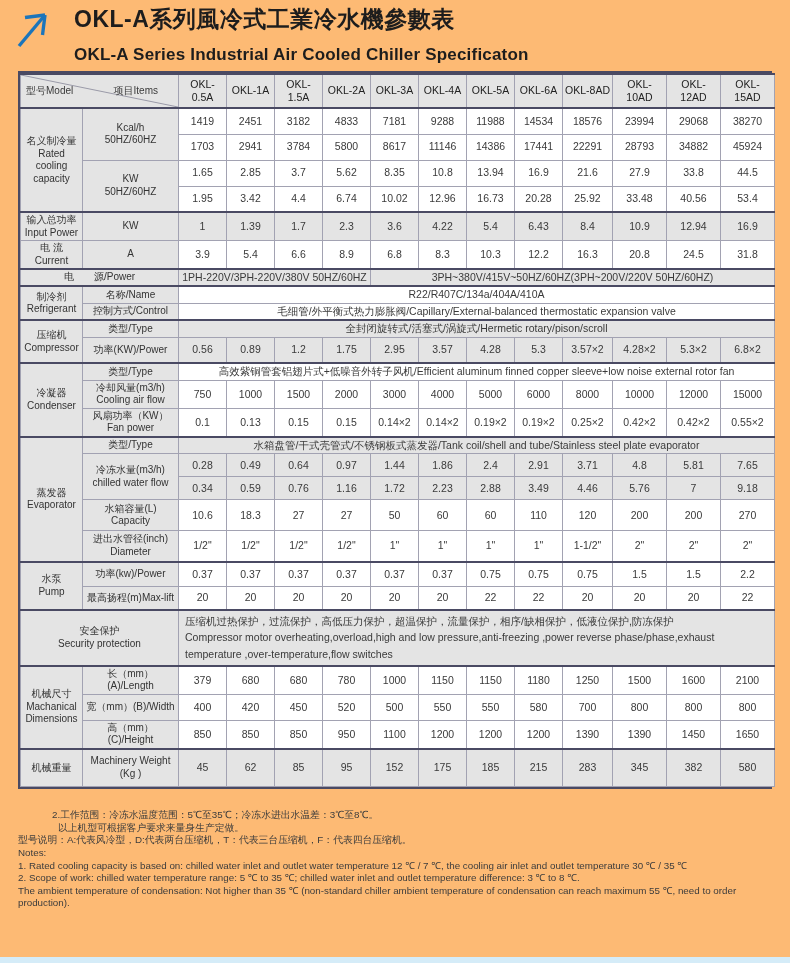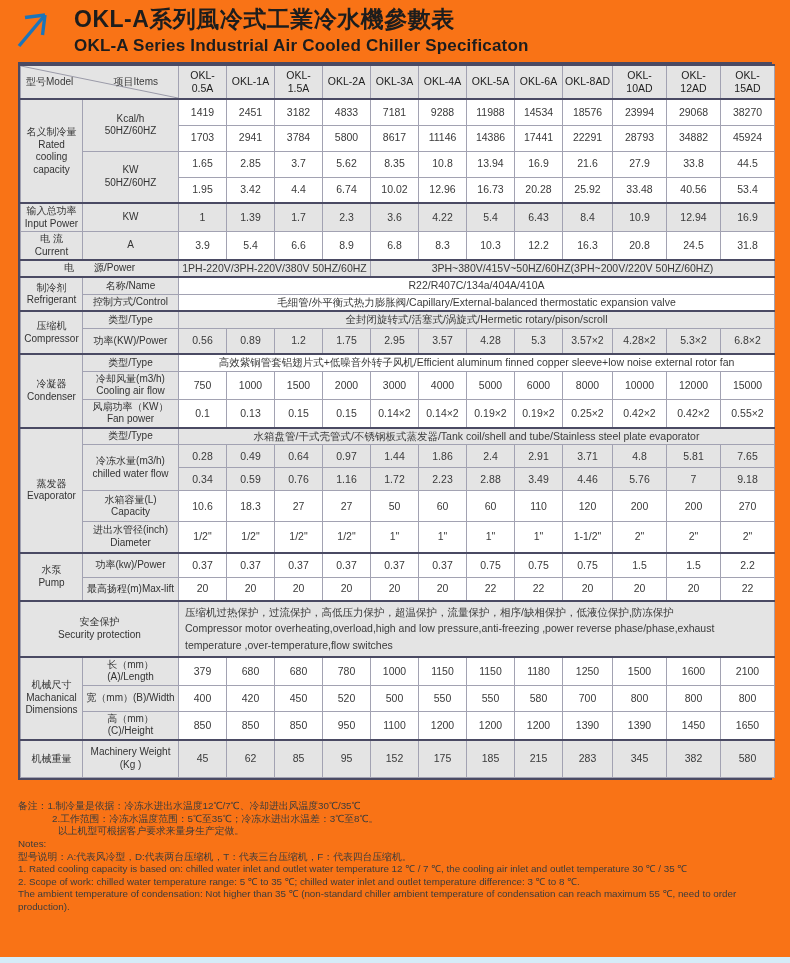--- a/index.html
+++ b/index.html
@@ -1,23 +1,23 @@
 <!DOCTYPE html>
 <html><head>
 <meta charset="utf-8">
 <style>
   html,body{margin:0;padding:0;background:#fff;}
-  .page{position:relative;width:790px;height:963px;background:#f97316;overflow:hidden;
+  .page{position:relative;width:790px;height:963px;background:#fdba74;overflow:hidden;
         font-family:"Liberation Sans",sans-serif;color:#2b2b2b;}
   
   .doc-header{display:flex;align-items:flex-start;padding:4px 0 0 12px;}
   .logo{width:44px;height:48px;flex:0 0 44px;}
   .titles{margin-left:18px;}
   .title-zh{margin:0;font-size:23px;font-weight:700;letter-spacing:.5px;color:#1d1d1d;}
-  .title-en{margin:1px 0 0 0;font-size:17px;font-weight:600;letter-spacing:.2px;color:#1d1d1d;}
+  .title-en{margin:10px 0 0 0;font-size:17px;font-weight:600;letter-spacing:.2px;color:#1d1d1d;}
   
   .table-wrap{margin:6px 18px 0 18px;border:2px solid #4a4a63;}
   .banner{height:25px;line-height:25px;background:#29a9e0;color:#ffffff;text-align:center;
           font-size:15px;font-weight:700;letter-spacing:1px;}
   table{border-collapse:collapse;table-layout:fixed;width:100%;}
   td{border:1px solid #a2a2b2;text-align:center;vertical-align:middle;
      font-size:10.5px;line-height:1.25;padding:1px 2px;white-space:pre-line;
      overflow:hidden;color:#3a3a3a;}
   td.lab{background:#e4e4e4;font-size:10px;color:#333;}
   td.hdr{background:#e4e4e4;font-size:10.5px;color:#222;}
@@ -431,24 +431,23 @@
             <td class="g">283</td>
             <td class="g">345</td>
             <td class="g">382</td>
             <td class="g">580</td>
           </tr>
         </tbody>
     </table>
   </div>
 
   <div class="notes" id="notes">
-      <div class="note-line" style="padding-left: 0px;">备注：1.制冷量是依据：冷冻水进出水温度12℃/7℃、冷却进出风温度30℃/35℃</div>
       <div class="note-line" style="padding-left: 34px;">2.工作范围：冷冻水温度范围：5℃至35℃；冷冻水进出水温差：3℃至8℃。</div>
       <div class="note-line" style="padding-left: 40px;">以上机型可根据客户要求来量身生产定做。</div>
+      <div class="note-line" style="padding-left: 0px;">型号说明：A:代表风冷型，D:代表两台压缩机，T：代表三台压缩机，F：代表四台压缩机。</div>
       <div class="note-line" style="padding-left: 0px;">Notes:</div>
-      <div class="note-line" style="padding-left: 0px;">型号说明：A:代表风冷型，D:代表两台压缩机，T：代表三台压缩机，F：代表四台压缩机。</div>
       <div class="note-line" style="padding-left: 0px;">1. Rated cooling capacity is based on: chilled water inlet and outlet water temperature 12 ℃ / 7 ℃, the cooling air inlet and outlet temperature 30 ℃ / 35 ℃</div>
       <div class="note-line" style="padding-left: 0px;">2. Scope of work: chilled water temperature range: 5 ℃ to 35 ℃; chilled water inlet and outlet temperature difference: 3 ℃ to 8 ℃.</div>
       <div class="note-line" style="padding-left: 0px;">The ambient temperature of condensation: Not higher than 35 ℃ (non-standard chiller ambient temperature of condensation can reach maximum 55 ℃, need to order production).</div>
     </div>
 
   <div class="footer-strip"></div>
 </div>
 
 </body></html>

